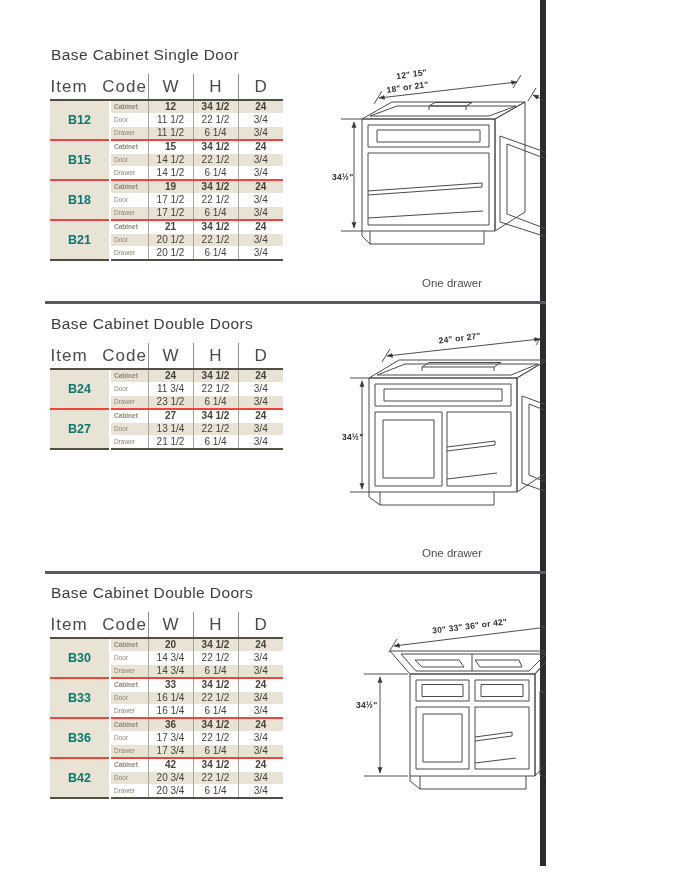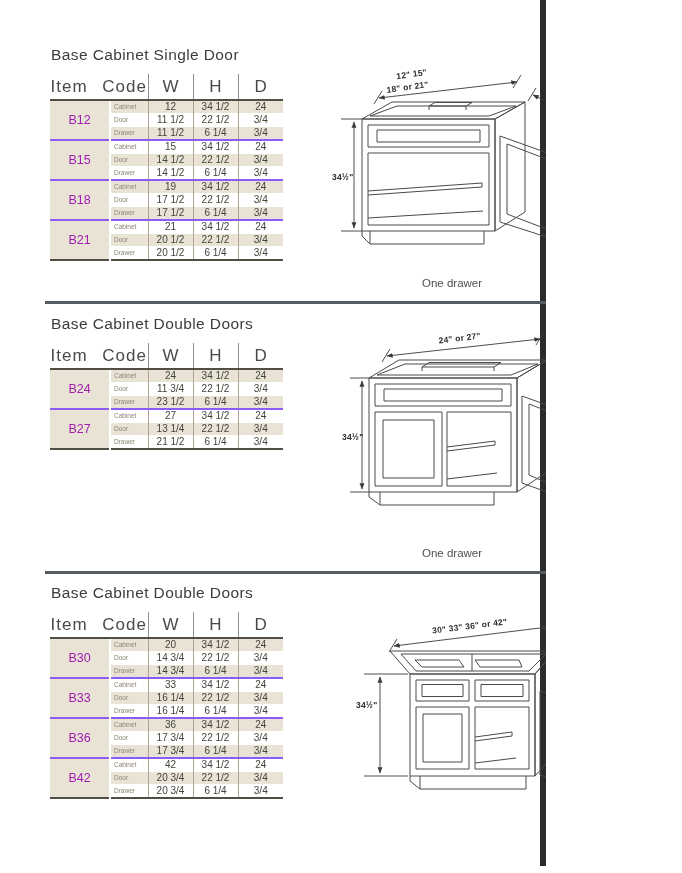--- a/index.html
+++ b/index.html
@@ -15,25 +15,25 @@
   
   table.spec{position:absolute;left:50px;border-collapse:collapse;table-layout:fixed;width:233px;}
   table.spec col.c-code{width:60px;} table.spec col.c-sub{width:38px;}
   table.spec col.c-w{width:45px;} table.spec col.c-h{width:45px;} table.spec col.c-d{width:45px;}
   table.spec thead th{font-size:17px;font-weight:400;color:#4a4a4a;height:25px;
                       vertical-align:middle;padding:0;border-bottom:2px solid #514e46;margin-left:41px;}
   table.spec th.item{text-align:center;word-spacing:9px;letter-spacing:1px;}
   table.spec th.dim{border-left:1px solid #8f8f8f;}
   table.spec tbody td{height:12px;line-height:12px;padding:0;font-size:10px;
                       color:#45423b;text-align:center;white-space:nowrap;}
-  table.spec td.code{font-size:12.5px;color:#a21caf;background:#e8e3d5;border-right:2px solid #fff;}
+  table.spec td.code{font-size:12.5px;color:#0f766e;background:#e8e3d5;border-right:2px solid #fff;}
   table.spec td.sub{font-size:6.5px;color:#8d8575;text-align:left;padding-left:3px;}
   table.spec td.val{border-left:1px solid #aba493;}
   table.spec tr.shaded td.sub, table.spec tr.shaded td.val{background:#e8e3d5;}
-  table.spec tr.gstart td{border-top:2px solid #8b5cf6;}
+  table.spec tr.gstart td{border-top:2px solid #ef4444;font-weight:bold;}
   table.spec tbody tr:not(.gstart) td{border-top:1px solid #fff;}
   table.spec{border-bottom:2px solid #514e46;}
 
   
   svg.draw{position:absolute;overflow:visible;}
   svg.draw .cab{stroke:#4a4a4a;stroke-width:1;fill:none;stroke-linejoin:miter;}
   svg.draw .dim{stroke:#3a3a3a;stroke-width:0.9;fill:none;}
   svg.draw text{font-family:"Liberation Sans","DejaVu Sans",sans-serif;font-size:8.5px;
                 font-weight:bold;fill:#2e2e2e;letter-spacing:0.2px;}
 

